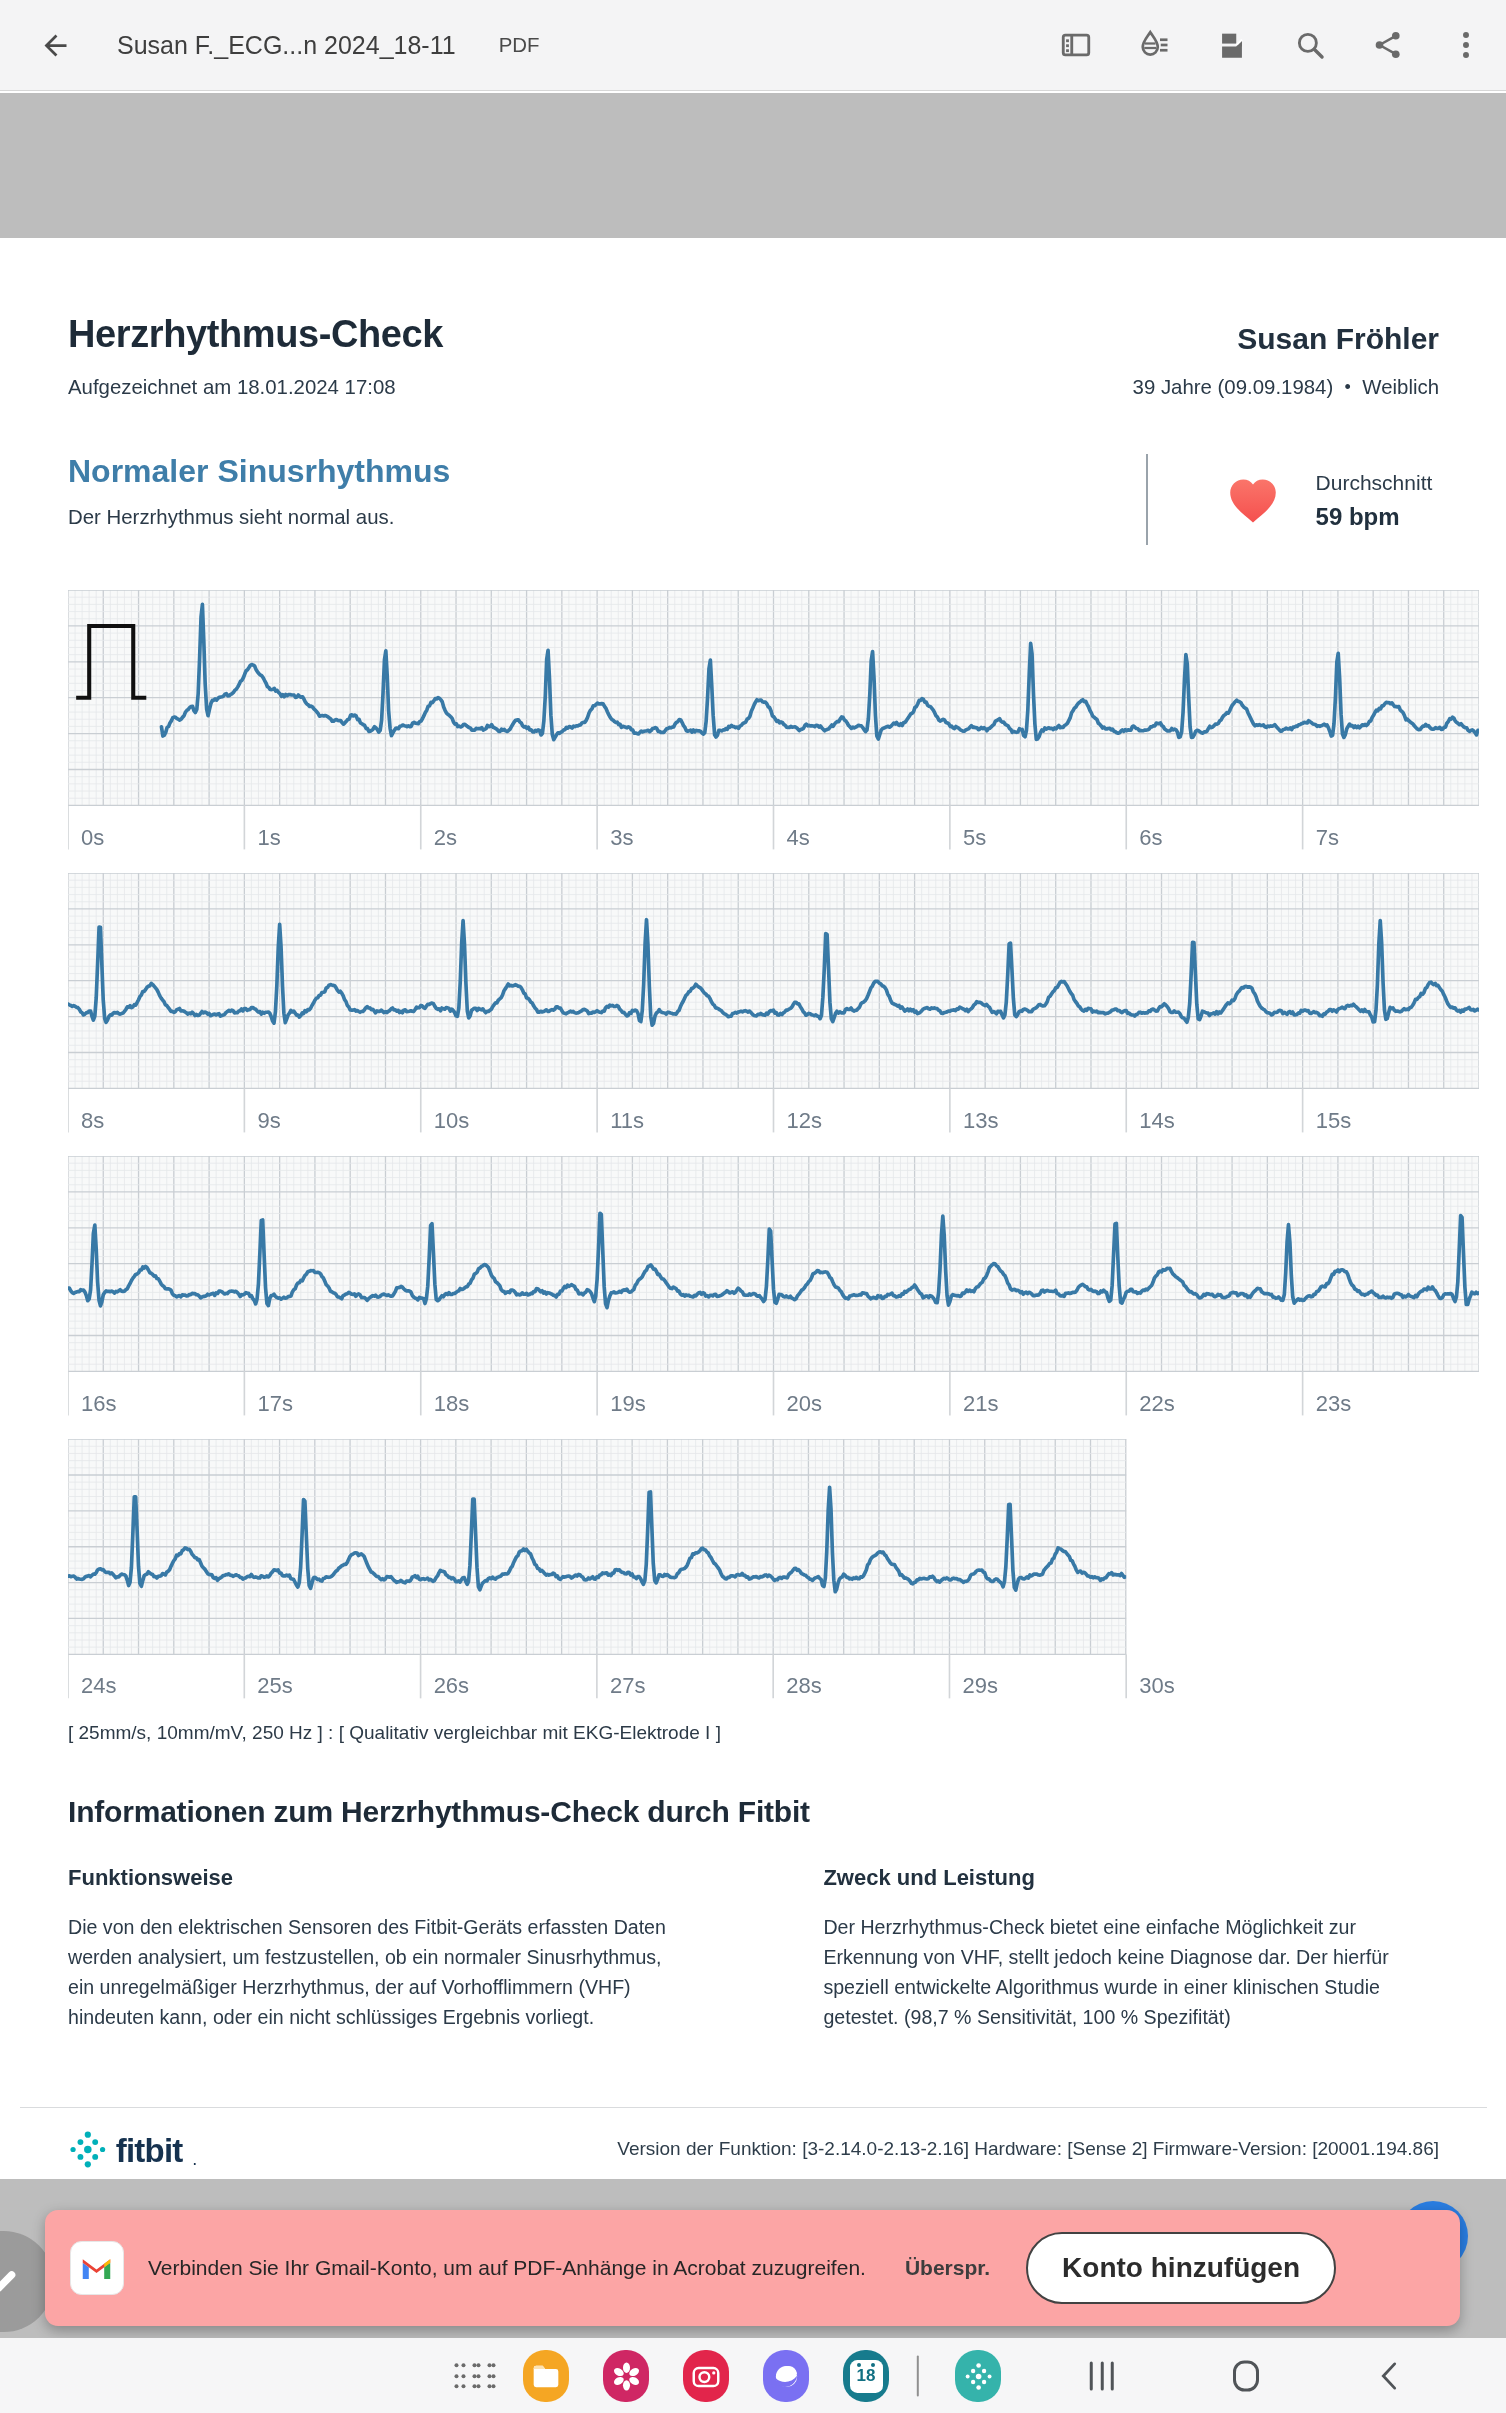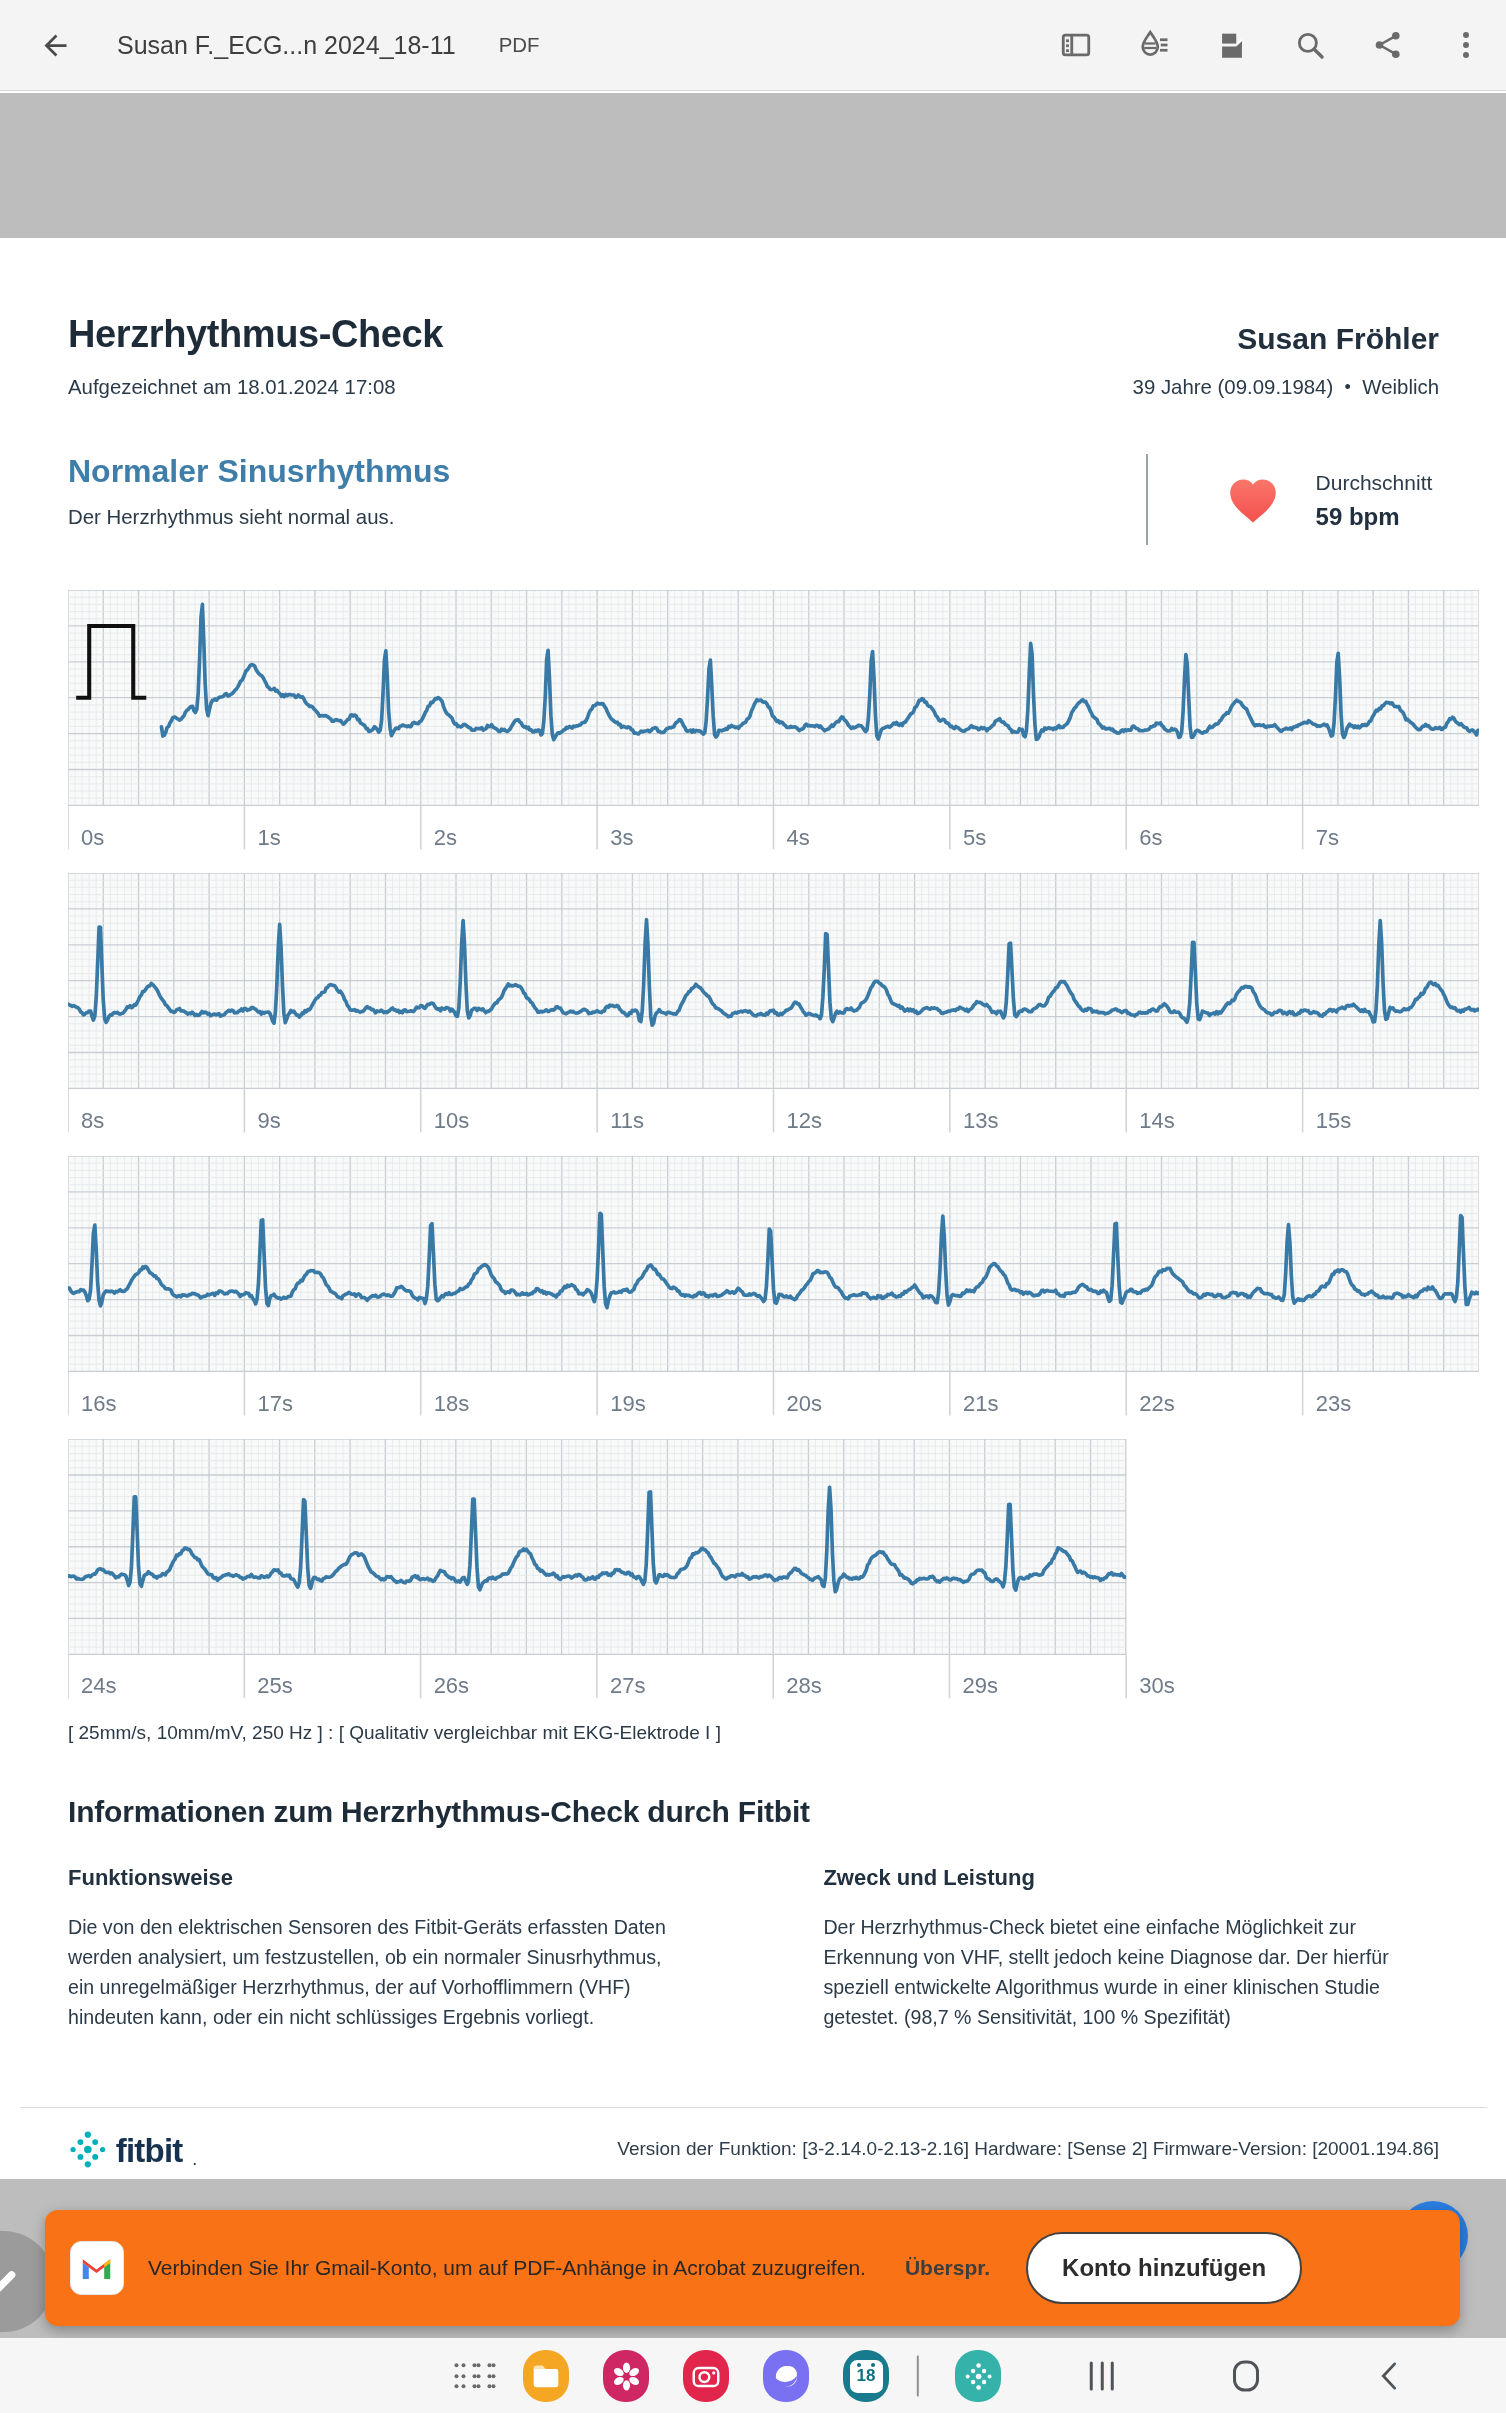--- a/index.html
+++ b/index.html
@@ -54,28 +54,28 @@
   .fitbit-word{font-size:33px;font-weight:bold;color:#16324f;letter-spacing:-0.8px;}
   .version-line{font-size:19px;color:#2e3d4a;}
 
   
   .fab-blue{position:absolute;left:1398px;top:2201px;width:70px;height:70px;border-radius:50%;
     background:#2a7de1;z-index:2;}
   .fab-pencil{position:absolute;left:-47px;top:2231px;width:101px;height:101px;border-radius:50%;
     background:#9b9b9b;z-index:2;display:flex;align-items:center;justify-content:center;}
 
   
-  .banner{position:absolute;left:45px;top:2210px;width:1415px;height:116px;background:#f97316;
+  .banner{position:absolute;left:45px;top:2210px;width:1415px;height:116px;background:#fca5a5;
     border-radius:13px;box-shadow:0 4.1px 13px rgba(0,0,0,0.28);z-index:3;display:flex;align-items:center;}
   .gmail-chip{width:54px;height:54px;border-radius:11.4px;background:#ffffff;border:1.6px solid #e7e7e7;
     margin-left:24.5px;display:flex;align-items:center;justify-content:center;}
   .banner-msg{font-size:21px;color:#262626;margin-left:24.5px;}
   .banner-skip{font-size:21px;font-weight:bold;color:#3d3d3d;margin-left:39px;white-space:nowrap;cursor:pointer;}
   .banner-add{margin-left:36px;margin-right:29px;padding:12px 34px;height:72px;border:2.4px solid #424242;
-    border-radius:38px;display:flex;align-items:center;font-size:24px;font-weight:bold;color:#2c2c2c;
+    border-radius:38px;display:flex;align-items:center;font-size:28px;font-weight:bold;color:#2c2c2c;
     white-space:nowrap;background:#ffffff;cursor:pointer;}
 
   
   .navbar{position:absolute;left:0;top:2338px;width:1507px;height:76px;background:#f6f6f7;z-index:5;}
   .nav-item{position:absolute;transform:translate(-50%,-50%);top:38px;}
   .squircle{width:46px;height:52px;border-radius:22px;display:flex;align-items:center;justify-content:center;}
   .drawer{display:grid;grid-template-columns:repeat(6,4.1px);grid-auto-rows:4.1px;column-gap:3.3px;row-gap:6.5px;}
   .drawer span{width:4.1px;height:4.1px;border-radius:50%;background:#6b6b6b;}
   .drawer span:nth-child(6n+3),.drawer span:nth-child(6n+5){margin-left:3.3px;}
   .nav-divider{width:2.4px;height:41px;background:#909090;border-radius:1.6px;}

